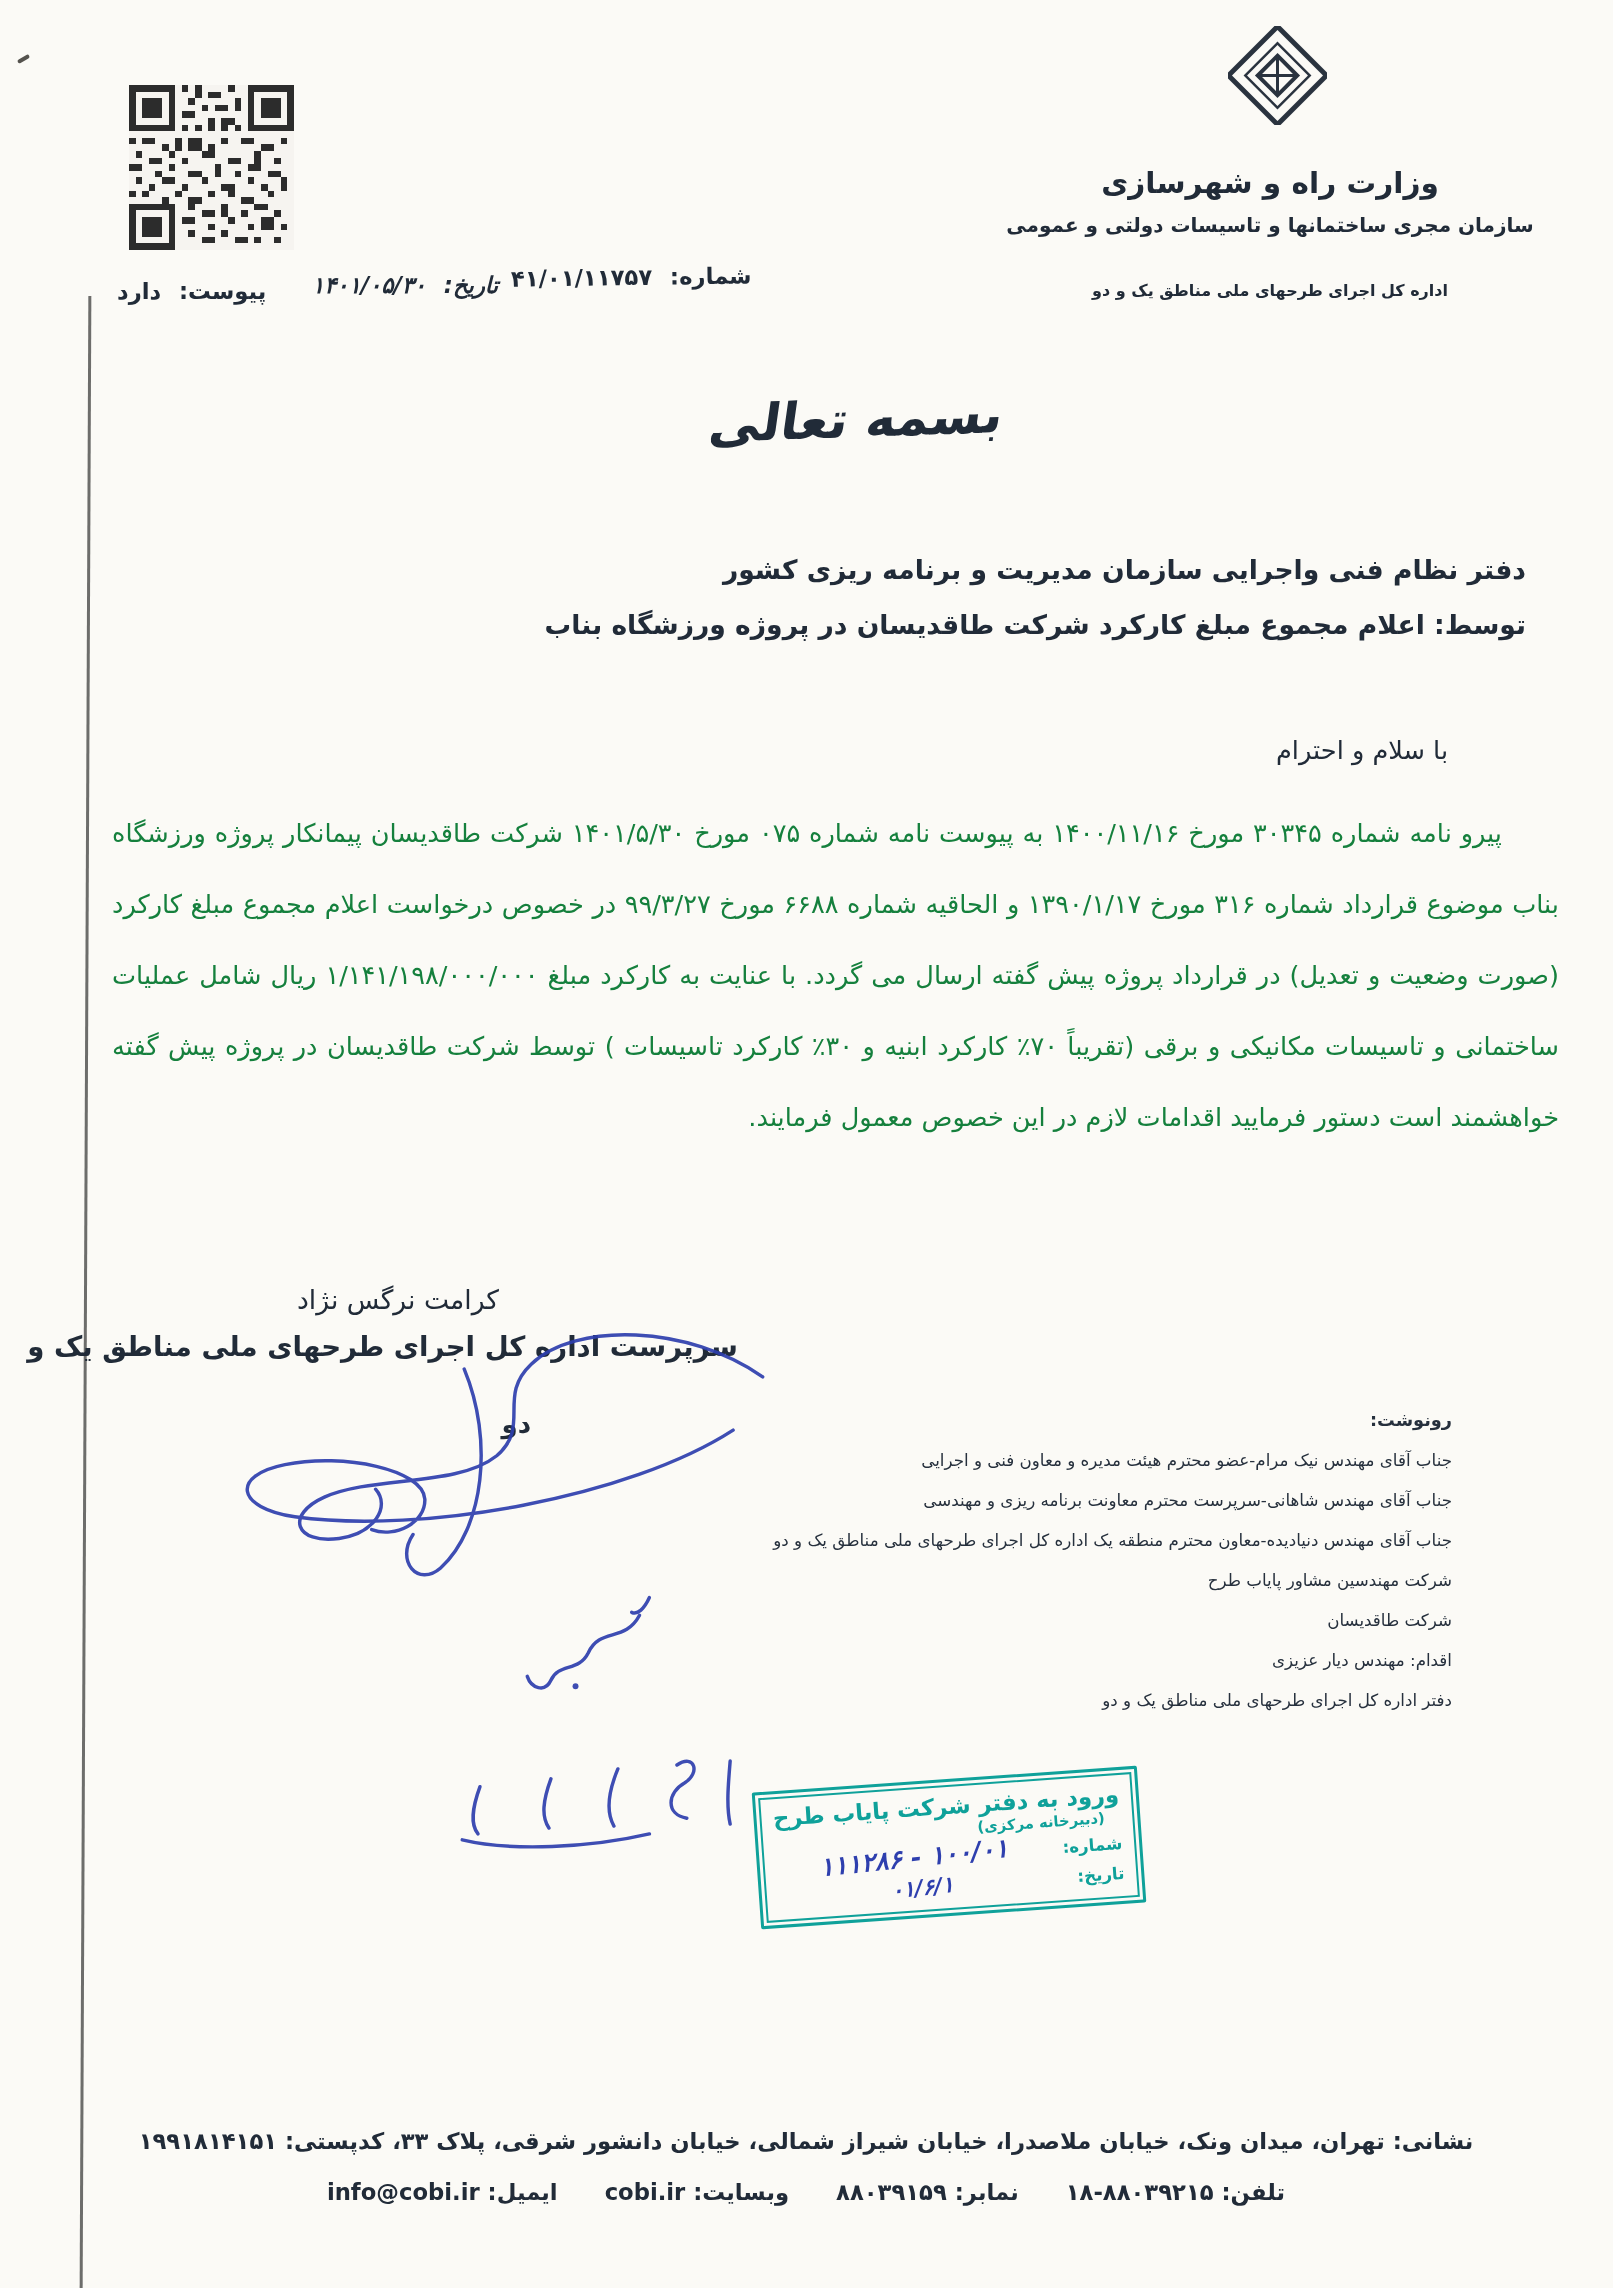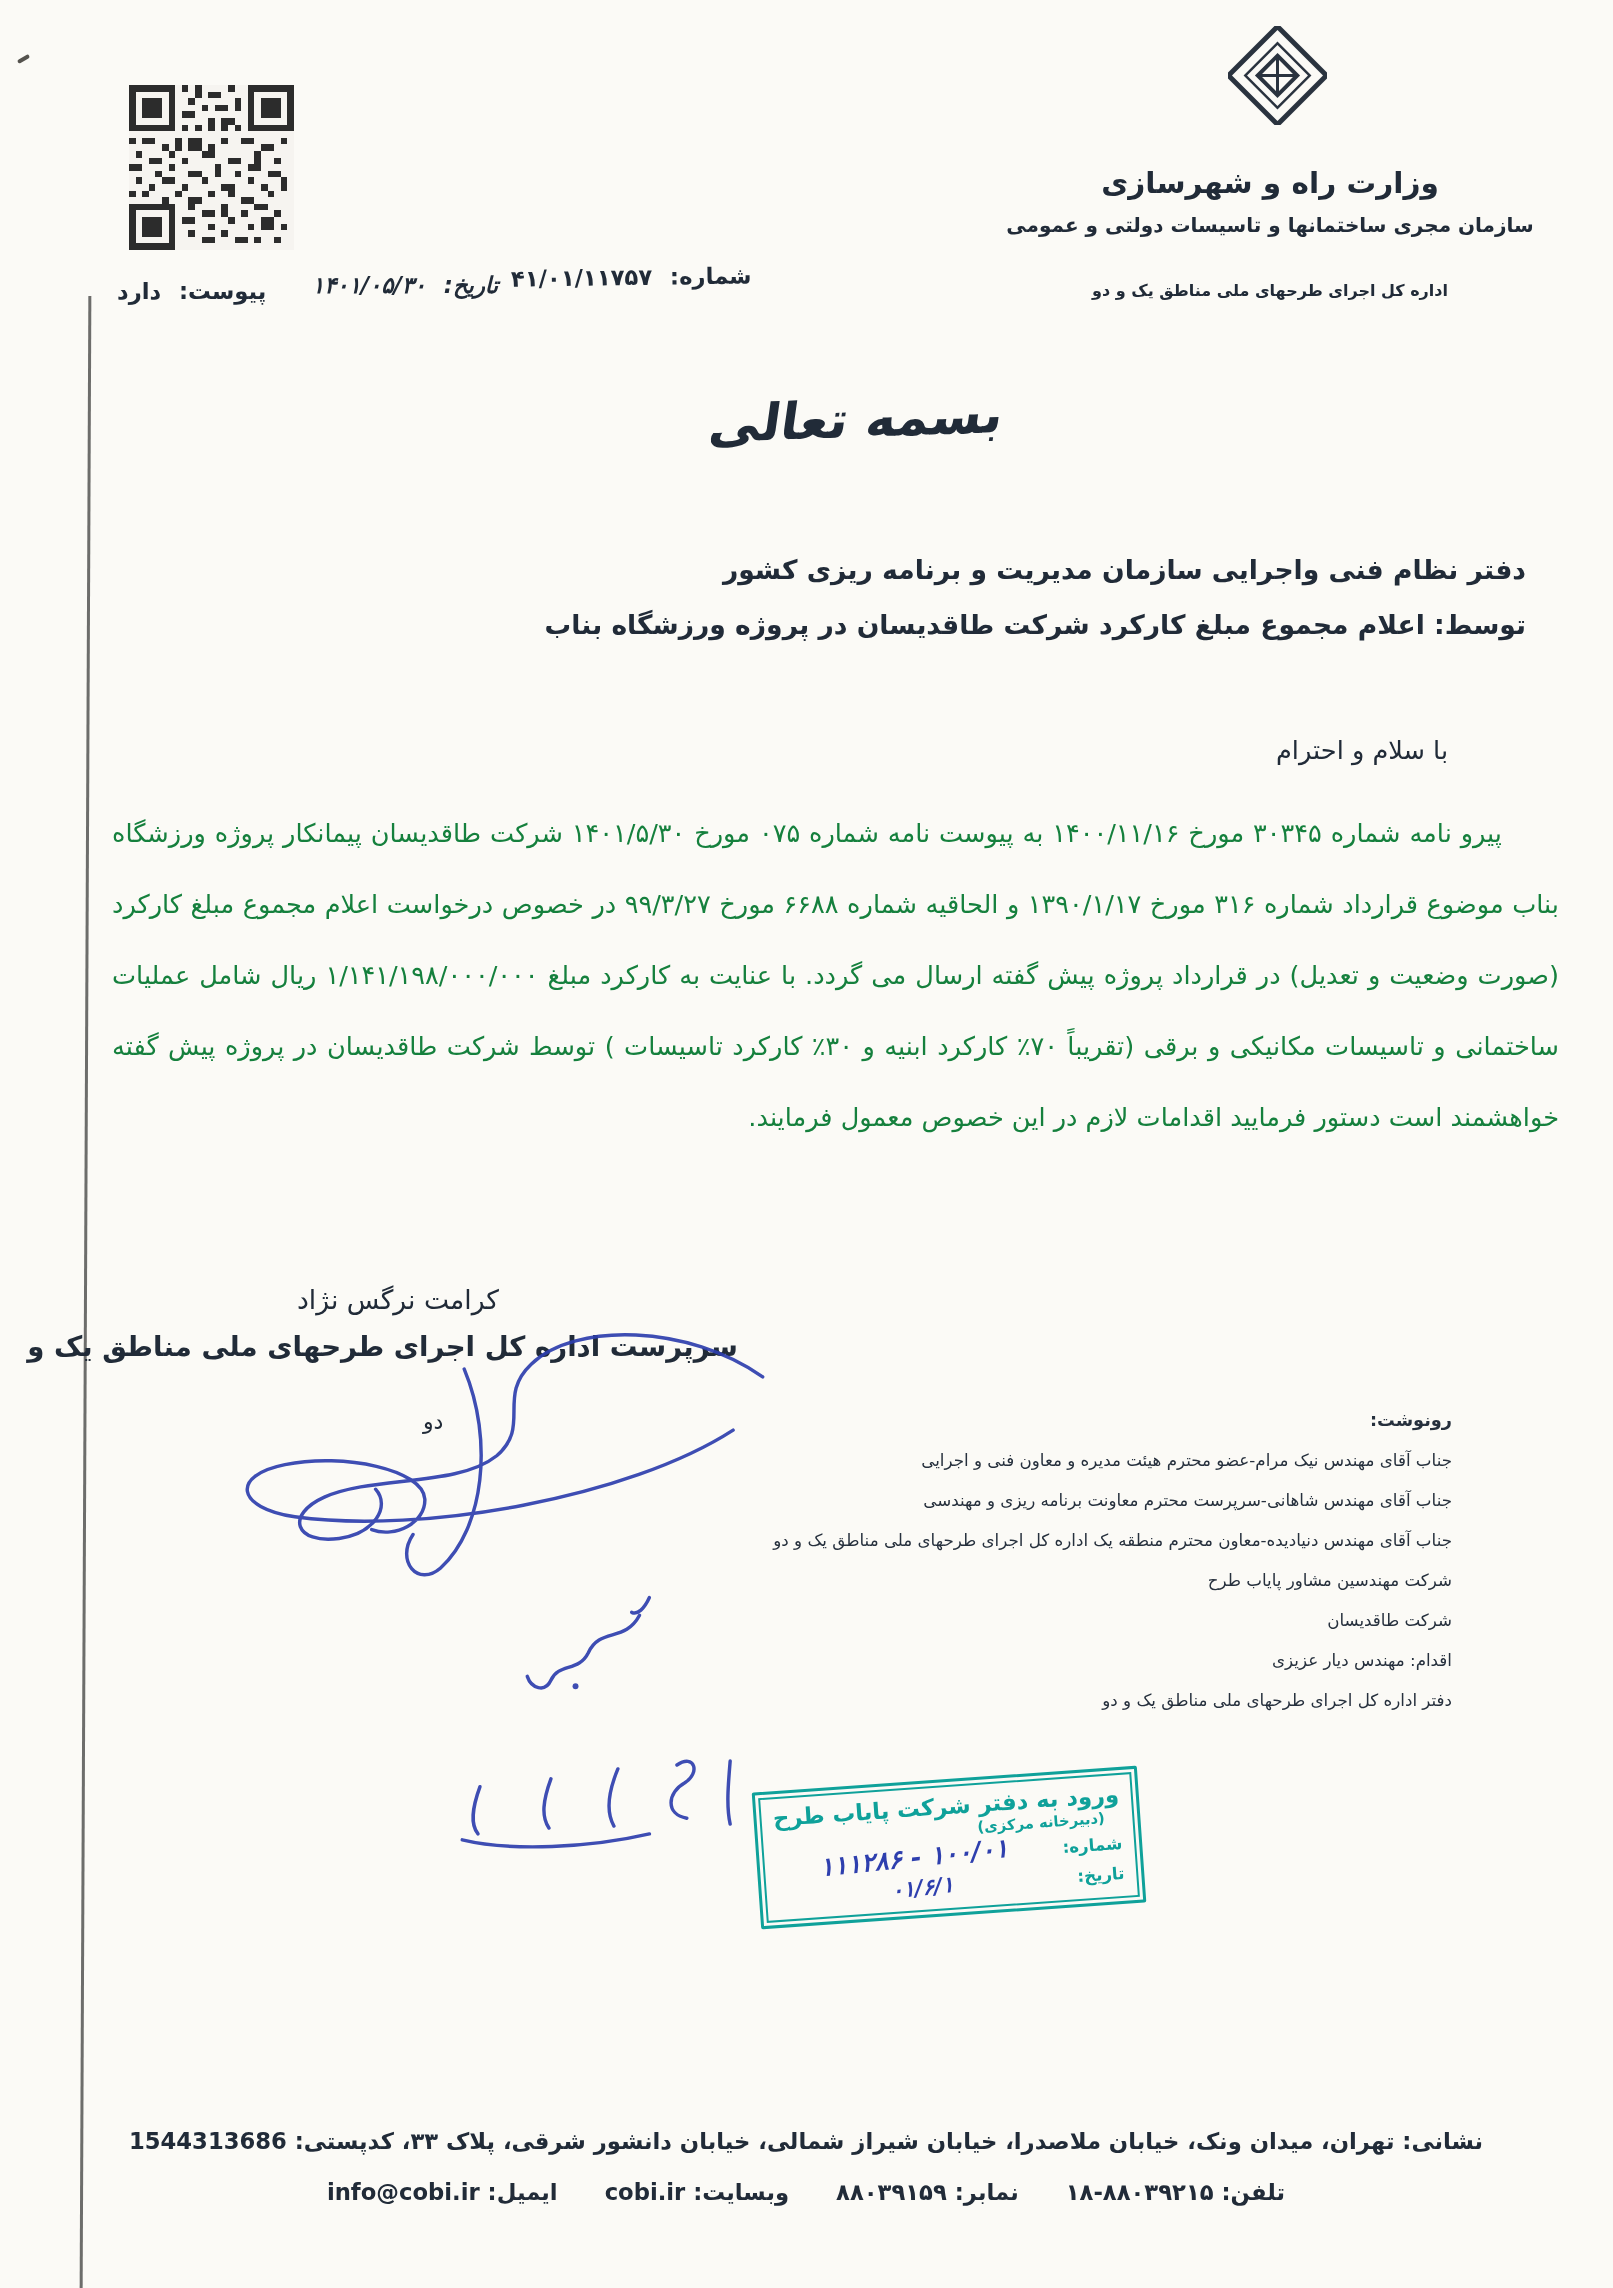--- a/index.html
+++ b/index.html
@@ -28,21 +28,21 @@
 
   .besm{left:680px;top:390px;width:355px;text-align:center;font-size:51px;font-weight:bold;transform:skewX(-10deg) rotate(-2deg);}
 
   .recip{right:87px;top:554px;font-size:26.6px;font-weight:bold;white-space:nowrap;}
   .subj{right:87px;top:609px;font-size:26.6px;font-weight:bold;white-space:nowrap;}
   .salut{right:165px;top:735px;font-size:25.6px;}
   .body-text{right:54px;left:113px;top:798px;font-size:25.6px;line-height:71px;text-align:justify;text-indent:57px;color:#15803d;}
 
   .sig-name{left:84px;width:630px;top:1273px;text-align:center;font-size:26.6px;font-weight:normal;margin-top:11px;}
   .sig-title{left:59px;width:680px;top:1330px;text-align:center;font-size:27.6px;font-weight:bold;white-space:nowrap;}
-  .sig-title2{left:424px;width:108px;top:1409px;text-align:left;font-size:22px;font-weight:normal;}
+  .sig-title2{left:424px;width:108px;top:1409px;text-align:right;font-size:26px;font-weight:bold;}
 
   .cc{right:161px;top:1400px;font-size:16.7px;line-height:40px;text-align:right;color:#26303d;}
   .cc-label{font-size:17.7px;font-weight:600;}
   .cc-item{white-space:nowrap;}
 
   .stamp{left:757px;top:1779px;width:386px;transform:rotate(-4deg);color:#0fa19a;}
   .stamp-border{border:3px solid #0fa19a;padding:3px;border-radius:2px;}
   .stamp-inner{border:2px solid #0fa19a;padding:5.9px 11.8px 9.9px;}
   .stamp-title{font-size:22.7px;font-weight:bold;text-align:center;white-space:nowrap;}
   .stamp-sub{font-size:14.8px;text-align:right;padding-right:15.8px;margin-top:1px;font-weight:600;}
@@ -233,21 +233,21 @@
       <path d="M742,1788 C740,1812 738,1834 742,1852"></path>
       <path d="M688,1792 C706,1780 712,1800 696,1810 C678,1820 676,1842 698,1846"></path>
       <path d="M628,1796 C618,1820 616,1840 624,1854"></path>
       <path d="M560,1806 C552,1828 550,1844 558,1856"></path>
       <path d="M488,1814 C480,1836 478,1852 486,1862"></path>
       <path d="M470,1868 C520,1880 600,1876 660,1862"></path>
       <circle cx="585" cy="1712" r="3" fill="#2e3fae" stroke="none"></circle>
     </g>
   </svg>
 
-  <div class="abs f1">نشانی: تهران، میدان ونک، خیابان ملاصدرا، خیابان شیراز شمالی، خیابان دانشور شرقی، پلاک ۳۳، کدپستی: 1544313686</div>
+  <div class="abs f1">نشانی: تهران، میدان ونک، خیابان ملاصدرا، خیابان شیراز شمالی، خیابان دانشور شرقی، پلاک ۳۳، کدپستی: ۱۹۹۱۸۱۴۱۵۱</div>
   <div class="abs f2">
     <span>تلفن: ۸۸۰۳۹۲۱۵-۱۸</span>
     <span>نمابر: ۸۸۰۳۹۱۵۹</span>
     <span>وبسایت: cobi.ir</span>
     <span>ایمیل: info@cobi.ir</span>
   </div>
 
 </div>
 
 

